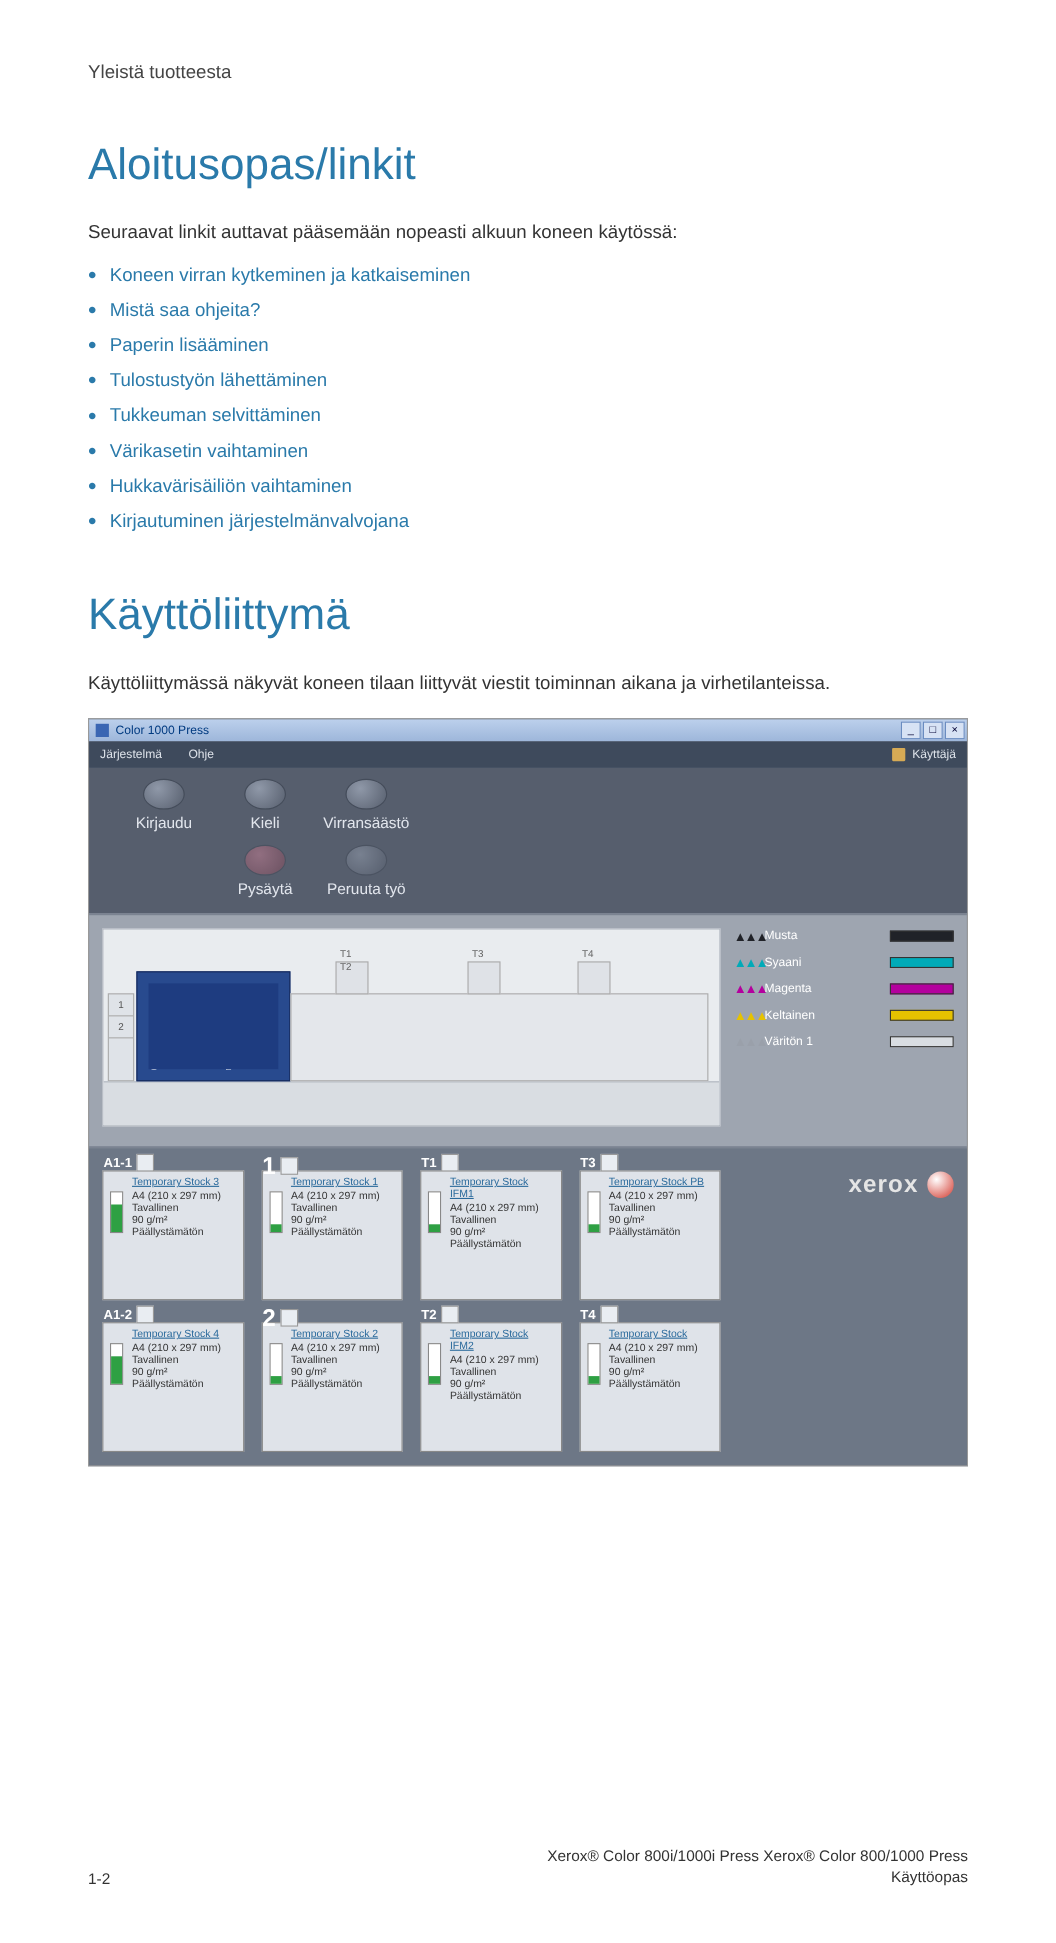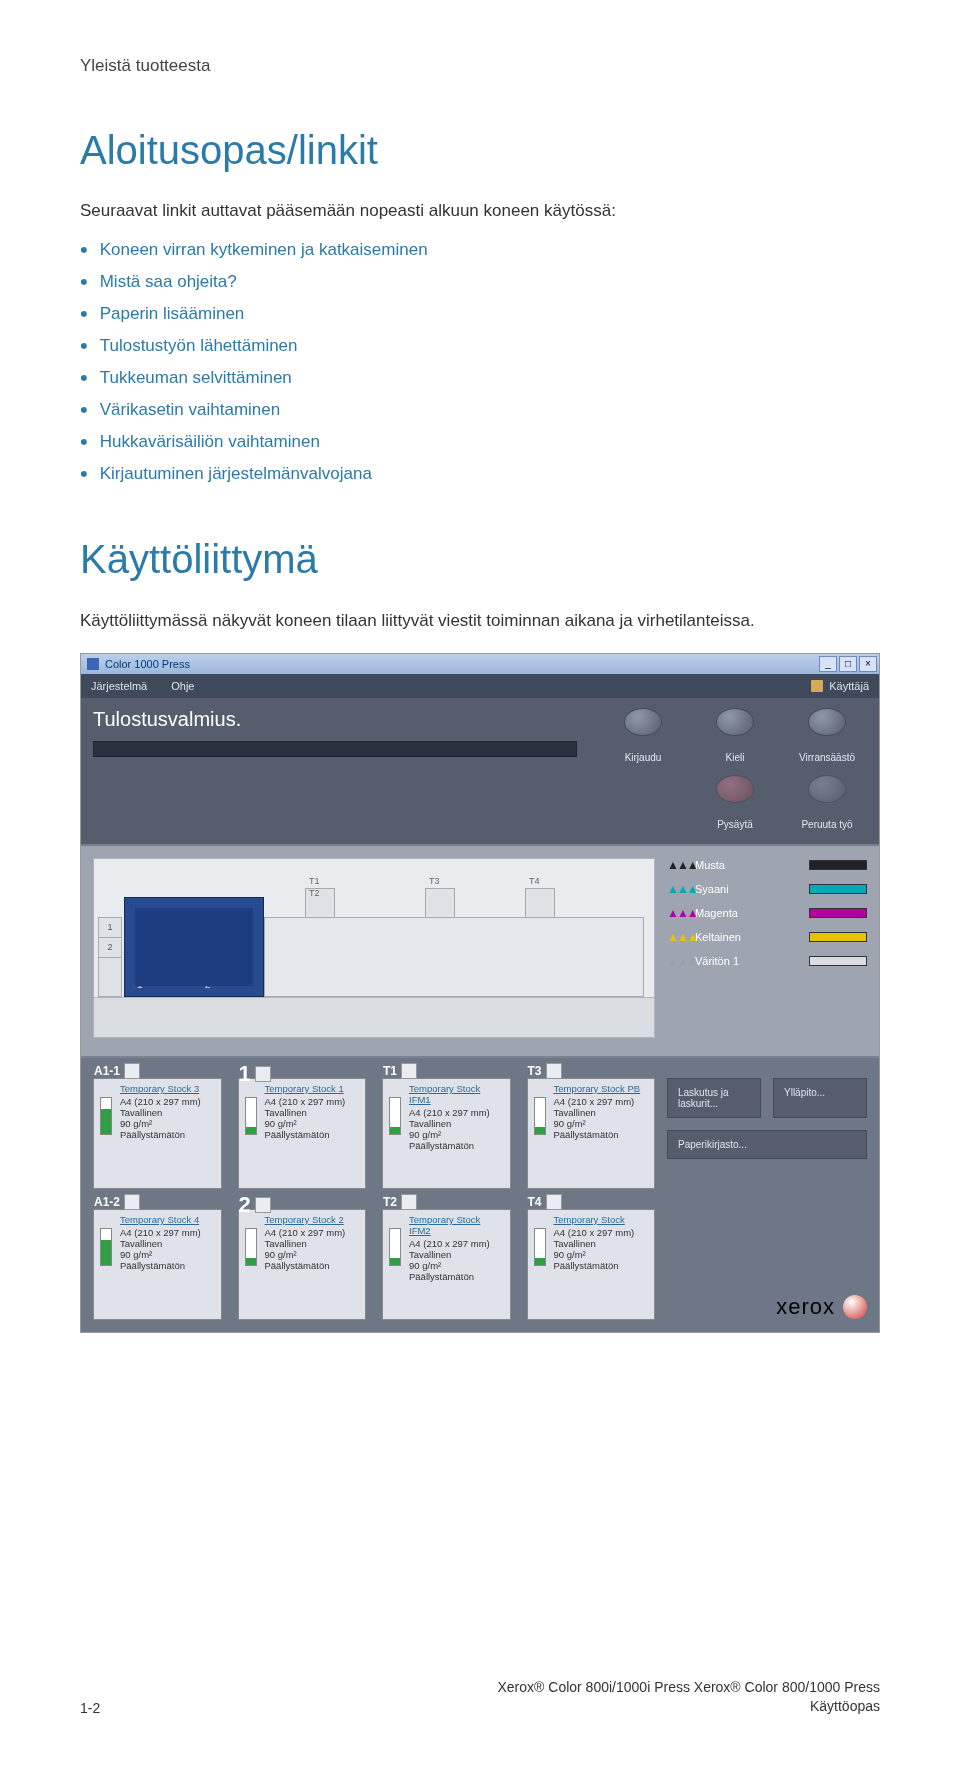--- a/index.html
+++ b/index.html
@@ -145,23 +145,23 @@
     display: flex;
     flex-direction: column;
     gap: 4px;
     align-items: flex-end;
   }
   .btn-row { display: flex; gap: 12px; justify-content: flex-end; width: 100%;}
   .soft-btn {
     display: flex;
     flex-direction: column;
     align-items: center;
-    font-size: 10px;
+    font-size: 14px;
     color: #e2e6ed;
-    gap: 16px;
+    gap: 4px;
     width: 80px;
   }
   .soft-btn .circle {
     width: 38px; height: 28px;
     border-radius: 50%;
     background: radial-gradient(circle at 35% 30%, #8f98a8, #565e6d);
     border: 1px solid #444c5a;
   }
   .soft-btn.dim .circle { opacity: .6; }
   .soft-btn.red .circle {
@@ -270,27 +270,28 @@
   }
   .util-btn {
     background: #565e6d;
     border: 1px solid #444c5a;
     color: #e0e4ea;
     font-size: 10px;
     padding: 8px 10px;
     margin-bottom: 12px;
   }
   .xerox-logo {
-    color: #000000;
+    color: #e5e5e5;
     font-size: 22px;
     letter-spacing: 1px;
     display: flex;
     align-items: center;
     gap: 8px;
     align-self: flex-end;
+    font-weight: bold;
   }
   .xerox-ball {
     width: 24px; height: 24px; border-radius: 50%;
     background: radial-gradient(circle at 35% 30%, #fff, #d33a2f);
   }
 
   .page-footer {
     position: absolute;
     left: 80px; right: 80px; bottom: 50px;
     display: flex;
@@ -351,24 +352,20 @@
   <div class="menu-bar">
     <span>Järjestelmä</span>
     <span>Ohje</span>
     <span class="user-area">
       <span class="user-icon"></span>
       <span>Käyttäjä</span>
     </span>
   </div>
 
   <div class="upper-zone">
-    <div class="status-left">
-      <div class="status-title">Tulostusvalmius.</div>
-      <div class="progress-bar"></div>
-    </div>
     <div class="right-buttons">
       <div class="btn-row" id="btn-row-top">
           <div class="soft-btn ">
             <div class="circle"></div>
             <span>Kirjaudu</span>
           </div>
           <div class="soft-btn ">
             <div class="circle"></div>
             <span>Kieli</span>
           </div>
@@ -541,27 +538,20 @@
           <div class="level">
             <div class="fill" style="height:20%"></div>
           </div>
           <span class="stock-link">Temporary Stock</span>
           <div>A4 (210 x 297 mm)</div>
           <div>Tavallinen</div>
           <div>90 g/m²  Päällystämätön</div>
         </div>
       </div>
     <div class="lower-right">
-      <div>
-        <div style="display:flex;gap:12px;">
-          <div class="util-btn" style="flex:1;">Laskutus ja laskurit...</div>
-          <div class="util-btn" style="flex:1;">Ylläpito...</div>
-        </div>
-        <div class="util-btn">Paperikirjasto...</div>
-      </div>
       <div class="xerox-logo">
         <span>xerox</span>
         <span class="xerox-ball"></span>
       </div>
     </div>
   </div>
 </div>
 
 <div class="page-footer">
   <span>1-2</span>

